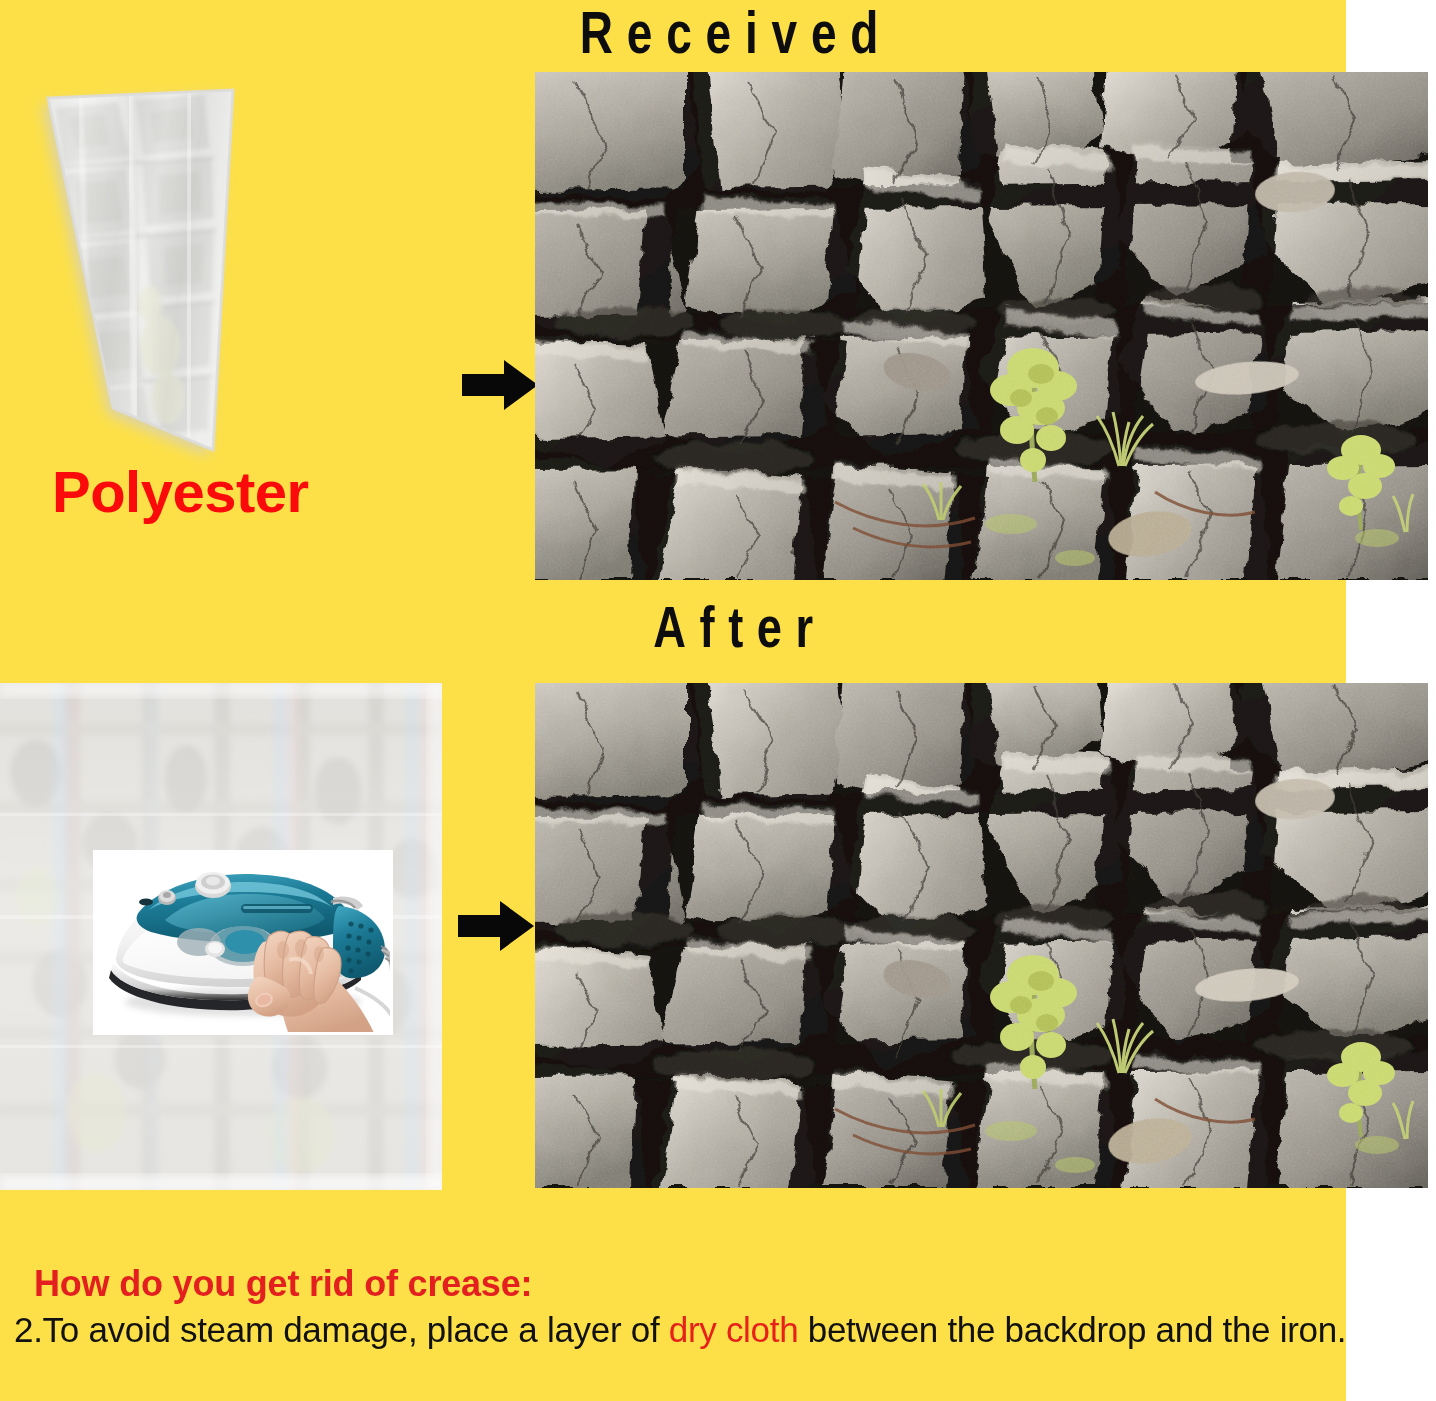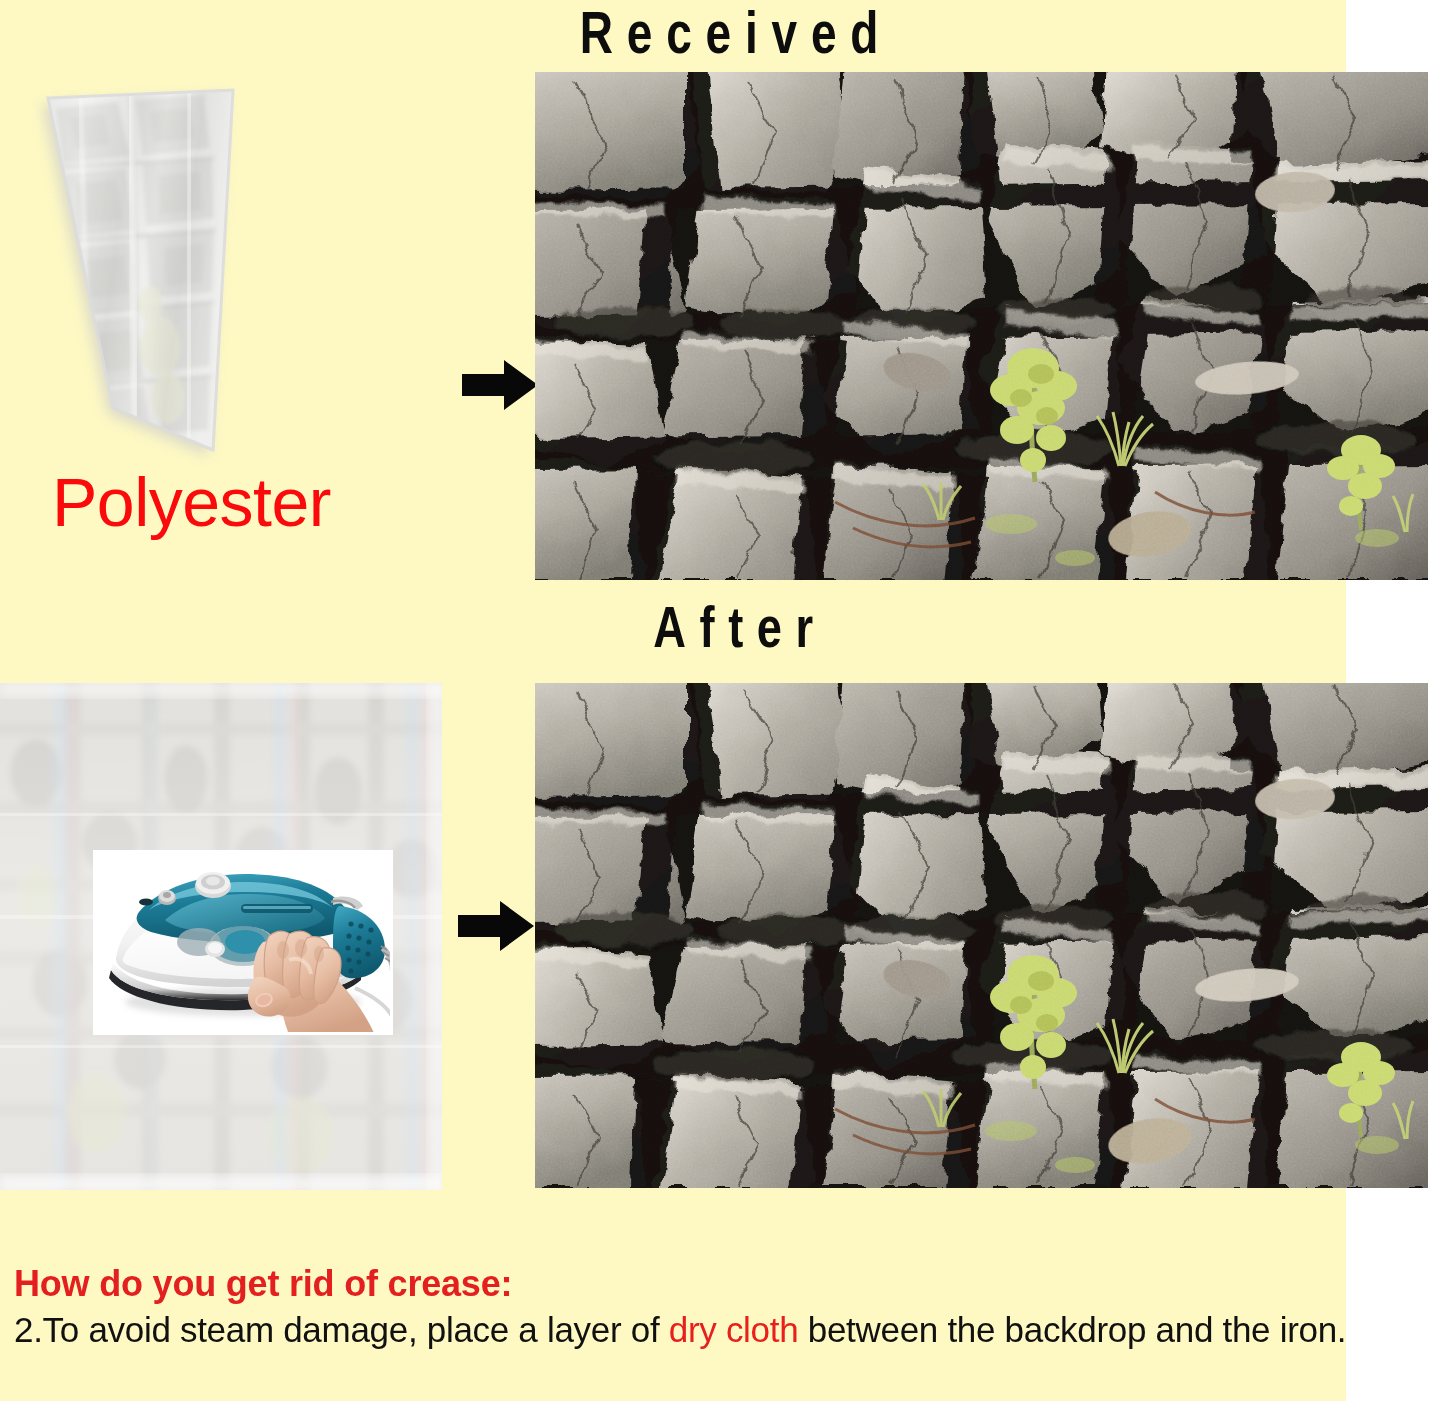--- a/index.html
+++ b/index.html
@@ -2,21 +2,21 @@
 <html><head>
 <meta charset="utf-8">
 <style>
   * { box-sizing: border-box; margin: 0; padding: 0; }
   html, body {
     width: 1436px; height: 1401px;
     background: #ffffff;
     font-family: "Liberation Sans", sans-serif;
     overflow: hidden;
   }
-  #page { position: relative; width: 1346px; height: 1401px; background: #fef9c3; }
+  #page { position: relative; width: 1346px; height: 1401px; background: #fde047; }
 
   
   .section-title {
     position: absolute;
     font-family: "Liberation Sans", sans-serif;
     font-weight: bold;
     color: #0d0d0d;
     letter-spacing: 0.30em;
     font-stretch: condensed;
     transform: scaleX(0.78);
@@ -44,25 +44,25 @@
   
   #fabric-fold {
     position: absolute;
     left: 18px; top: 78px; width: 400px; height: 400px;
   }
   #fabric-fold svg { display:block; width:100%; height:100%; }
 
   
   #polyester-label {
     position: absolute;
-    left: 52px; top: 462px;
-    font-size: 68px;
+    left: 52px; top: 452px;
+    font-size: 58px;
     line-height: 80px;
     color: #fa0a0a;
-    font-weight: normal;
+    font-weight: bold;
     letter-spacing: -0.5px;
     white-space: nowrap;
   }
 
   
   #fabric-wrinkled {
     position: absolute;
     left: 0px; top: 683px; width: 442px; height: 507px;
     overflow: hidden;
   }
@@ -88,20 +88,21 @@
     position: absolute;
     left: 14px; top: 1262px; width: 1420px;
   }
   #care-heading {
     font-size: 36px;
     line-height: 44px;
     font-weight: bold;
     color: #e31f1f;
     letter-spacing: -0.2px;
     white-space: nowrap;
+    margin-left: 20px;
   }
   .care-line {
     font-size: 35px;
     line-height: 44px;
     color: #111111;
     white-space: nowrap;
     letter-spacing: -0.3px;
     margin-top: 2px;
   }
   .hl { color: #e8201c; }

